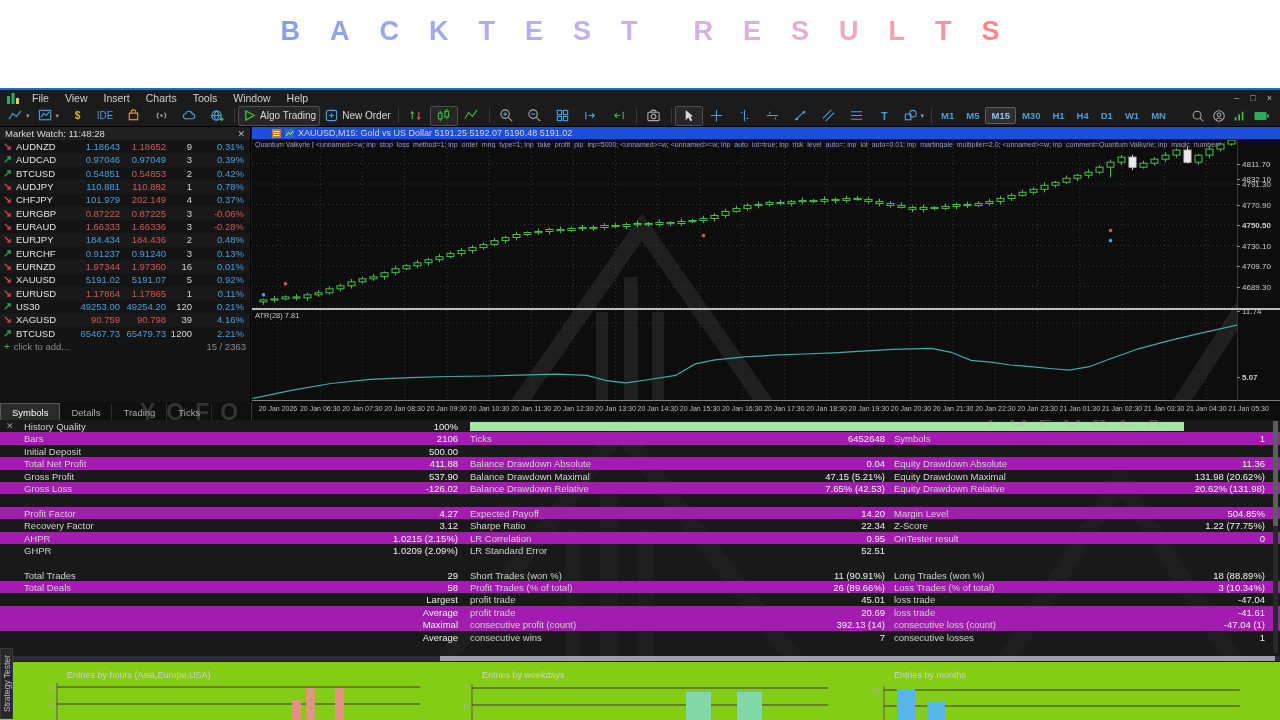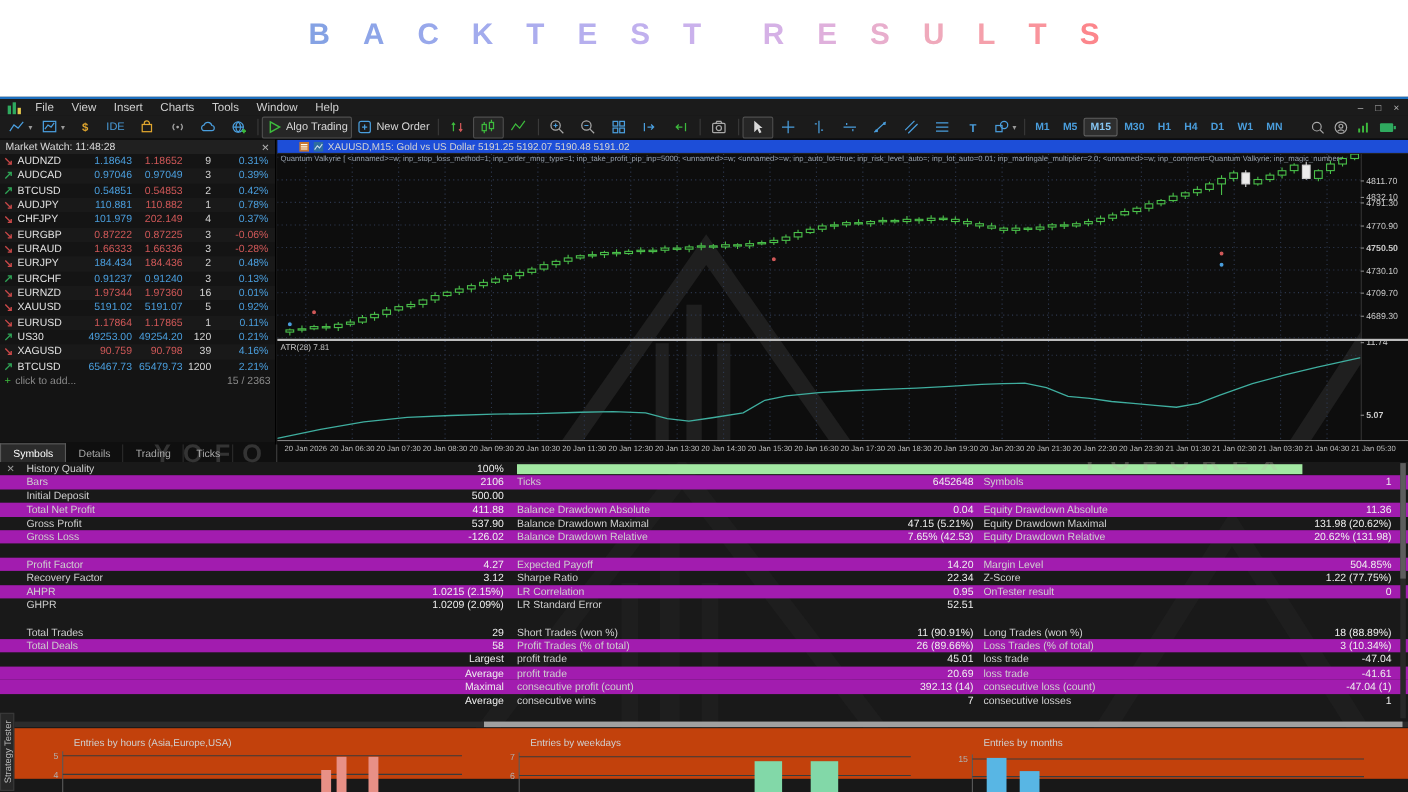--- a/index.html
+++ b/index.html
@@ -76,21 +76,21 @@
   .c1l{position:absolute;left:24px;top:1px}.c2l{position:absolute;left:470px;top:1px}.c3l{position:absolute;left:894px;top:1px}
   .c1v{position:absolute;left:290px;top:1px;width:168px;text-align:right;color:#efefef}
   .c2v{position:absolute;left:720px;top:1px;width:165px;text-align:right;color:#efefef}
   .c3v{position:absolute;left:1120px;top:1px;width:145px;text-align:right;color:#efefef}
   .qbar{position:absolute;left:470px;top:1.5px;width:714px;height:9px;background:#a2e8a2}
   .vsc{position:absolute;right:2px;top:1px;width:5px;height:232px;background:#282828}
   .vsct{position:absolute;top:0;left:0;width:5px;height:105px;background:#5d5d5d}
   .hsc{position:absolute;left:13px;top:236px;width:1267px;height:5px;background:#2c2c2c}
   .hsct{position:absolute;left:427px;top:0;width:835px;height:5px;background:#a0a0a0}
   
-  .bottom{position:absolute;top:574px;left:0;width:1280px;height:46px;background:#c2410c}
+  .bottom{position:absolute;top:574px;left:0;width:1280px;height:58px;background:#84cc16}
   .vtab{position:absolute;left:0;top:-14px;width:13px;height:71px;background:#272727;border:1px solid #3a3a3a;box-sizing:border-box;
         display:flex;align-items:center;justify-content:center}
   .vtab span{writing-mode:vertical-rl;transform:rotate(180deg);font-size:8.5px;color:#bdbdbd;white-space:nowrap}
   
   .wm{position:absolute;font-weight:bold;letter-spacing:11px;font-size:23px;pointer-events:none}
   .wm1{left:140px;top:399px;color:rgba(160,160,160,0.26)}
   .wm2{left:983px;top:406px;color:rgba(190,185,170,0.30)}
   .wmshape{position:absolute;pointer-events:none}
 </style>
 </head>

